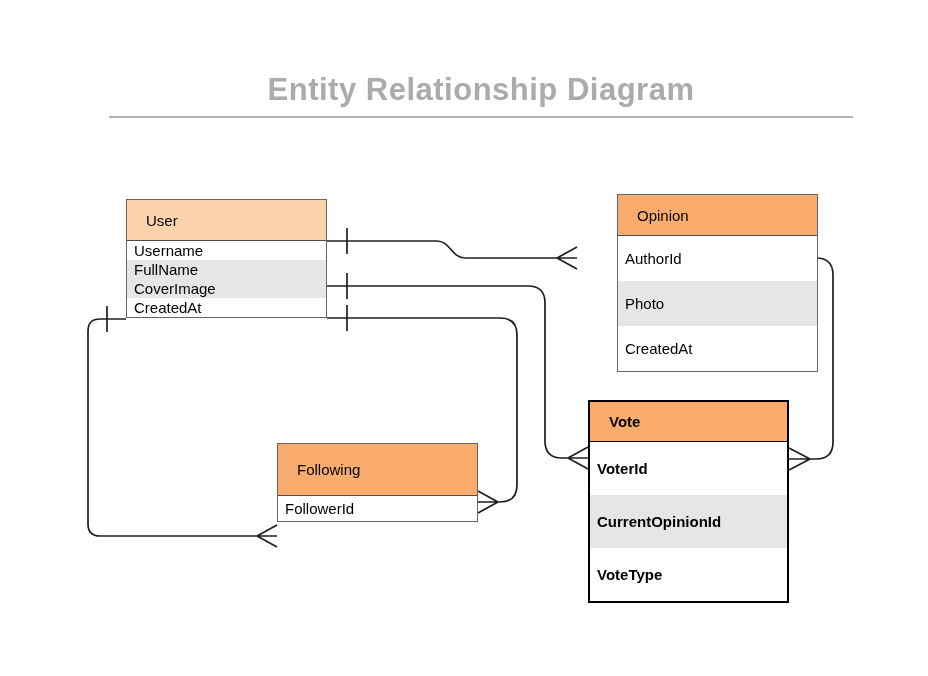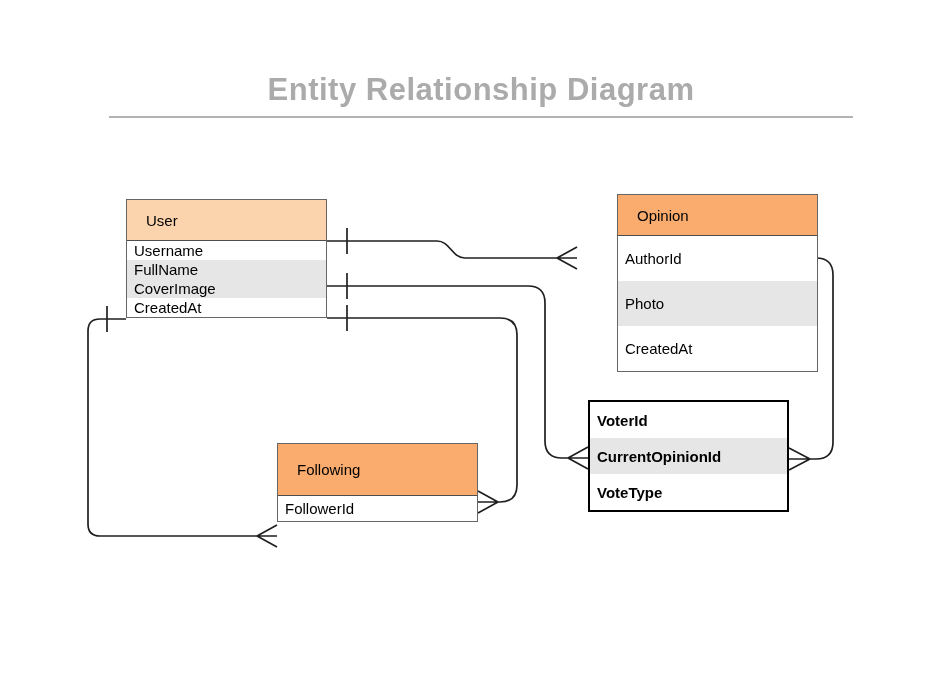--- a/index.html
+++ b/index.html
@@ -59,21 +59,21 @@
   #entity-user   { left: 126px; top: 199px; }
   #entity-user .ehead { height: 41px; background: var(--user-header, #FBD4AE); }
   #entity-user .erow  { height: 19px; }
 
   #entity-opinion { left: 577px; top: 194px; margin-left: 40px; }
   #entity-opinion .ehead { height: 41px; background: var(--entity-header, #F9AC6D); }
   #entity-opinion .erow  { height: 45px; }
 
   #entity-vote { left: 588px; top: 400px; border: 2px solid var(--highlight-border, #000000); font-weight: bold; }
   #entity-vote .ehead { height: 40px; background: var(--entity-header, #F9AC6D); border-bottom: 1px solid #000; }
-  #entity-vote .erow  { height: 36px; }
+  #entity-vote .erow  { height: 53px; }
 
   #entity-following { left: 277px; top: 443px; }
   #entity-following .ehead { height: 52px; background: var(--entity-header, #F9AC6D); }
   #entity-following .erow  { height: 25px; }
 </style>
 </head>
 <body>
 
 <div>
 
@@ -122,20 +122,21 @@
   </div>
 
   <div class="entity" id="entity-opinion">
     <div class="ehead">Opinion</div>
     <div class="erow">AuthorId</div>
     <div class="erow alt">Photo</div>
     <div class="erow">CreatedAt</div>
   </div>
 
   <div class="entity" id="entity-vote">
+    <div class="ehead">Vote</div>
     <div class="erow">VoterId</div>
     <div class="erow alt">CurrentOpinionId</div>
     <div class="erow">VoteType</div>
   </div>
 
   <div class="entity" id="entity-following">
     <div class="ehead">Following</div>
     <div class="erow">FollowerId</div>
   </div>
 

